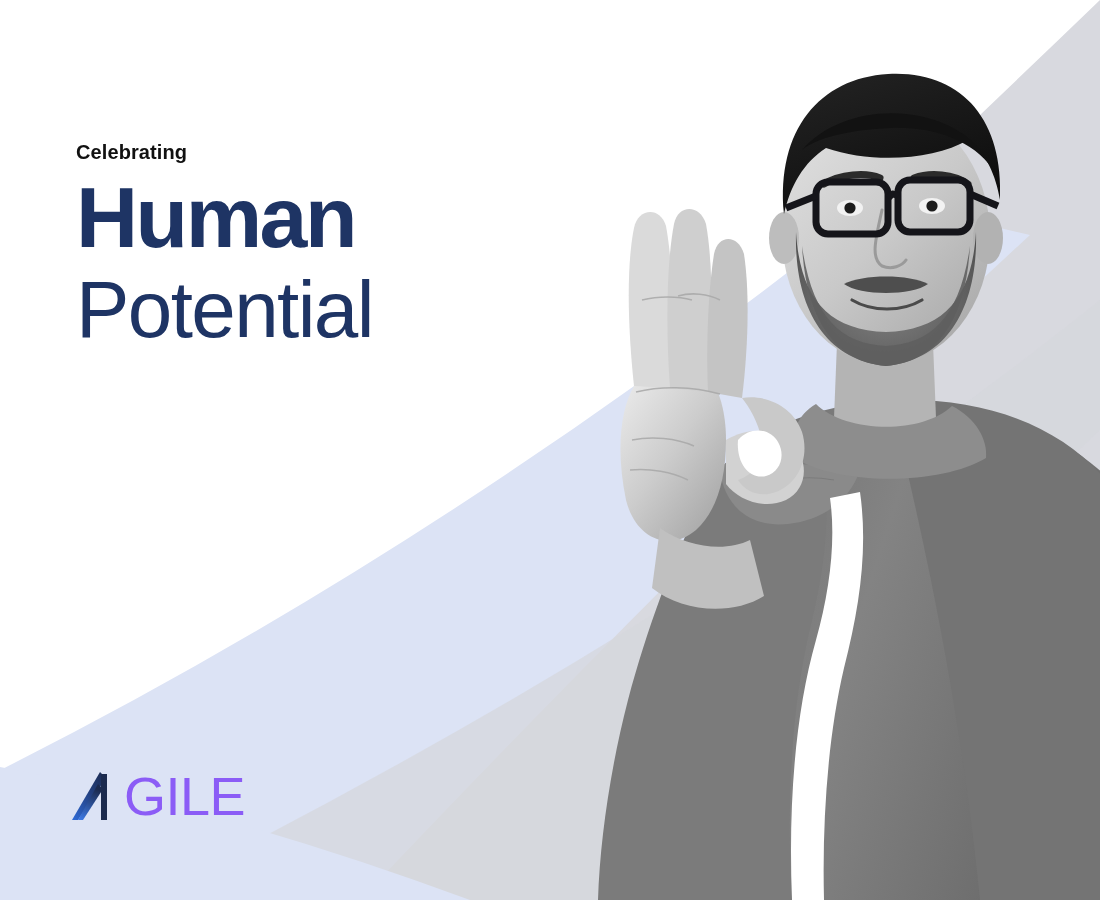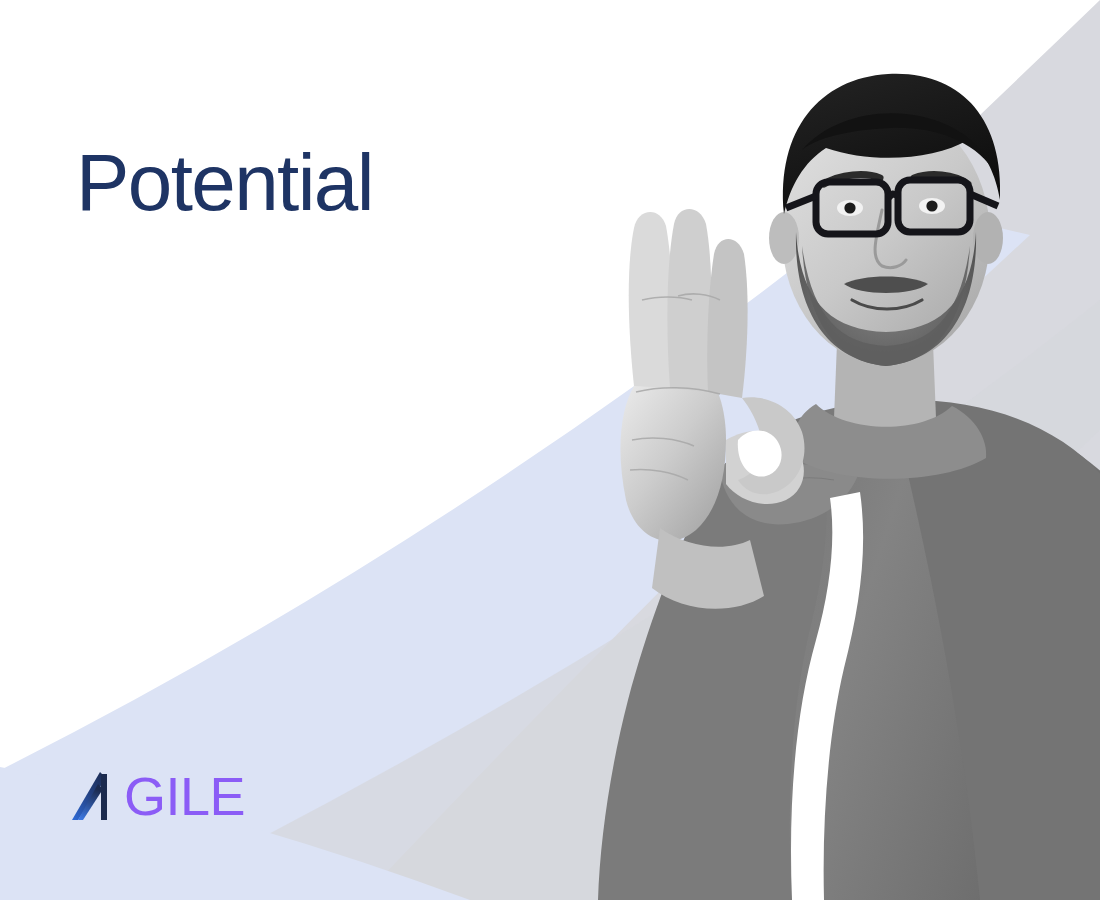--- a/index.html
+++ b/index.html
@@ -47,21 +47,21 @@
     color:#1E3464;
     line-height:0.96;
     letter-spacing:-2.5px;
   }
   .headline-light {
     font-size:80px;
     font-weight:normal;
     color:#1E3464;
     line-height:1.02;
     letter-spacing:-1.6px;
-    margin-top:2px;
+    margin-top:10px;
   }
 
   
   .logo-lockup {
     position:absolute;
     left:70px;
     top:768px;
     display:flex;
     align-items:center;
     z-index:8;
@@ -284,20 +284,22 @@
 
           <path d="M 240 528 C 268 548 306 552 330 540
                    L 344 596 C 312 616 262 612 232 588 Z" fill="#C0C0C0"></path>
         </g>
 
       </g>
     </svg>
   </div>
 
   <div class="headline-block">
+    <div class="eyebrow">Celebrating</div>
+    <div class="headline-strong">Human</div>
     <div class="headline-light">Potential</div>
   </div>
 
   <div class="logo-lockup">
 
     <div class="logo-mark-wrap">
       <svg width="56" height="56" viewBox="0 0 56 56">
         <defs>
           <linearGradient id="markGrad" x1="0" y1="1" x2="1" y2="0">
             <stop offset="0%" stop-color="#2F6BD8"></stop>

